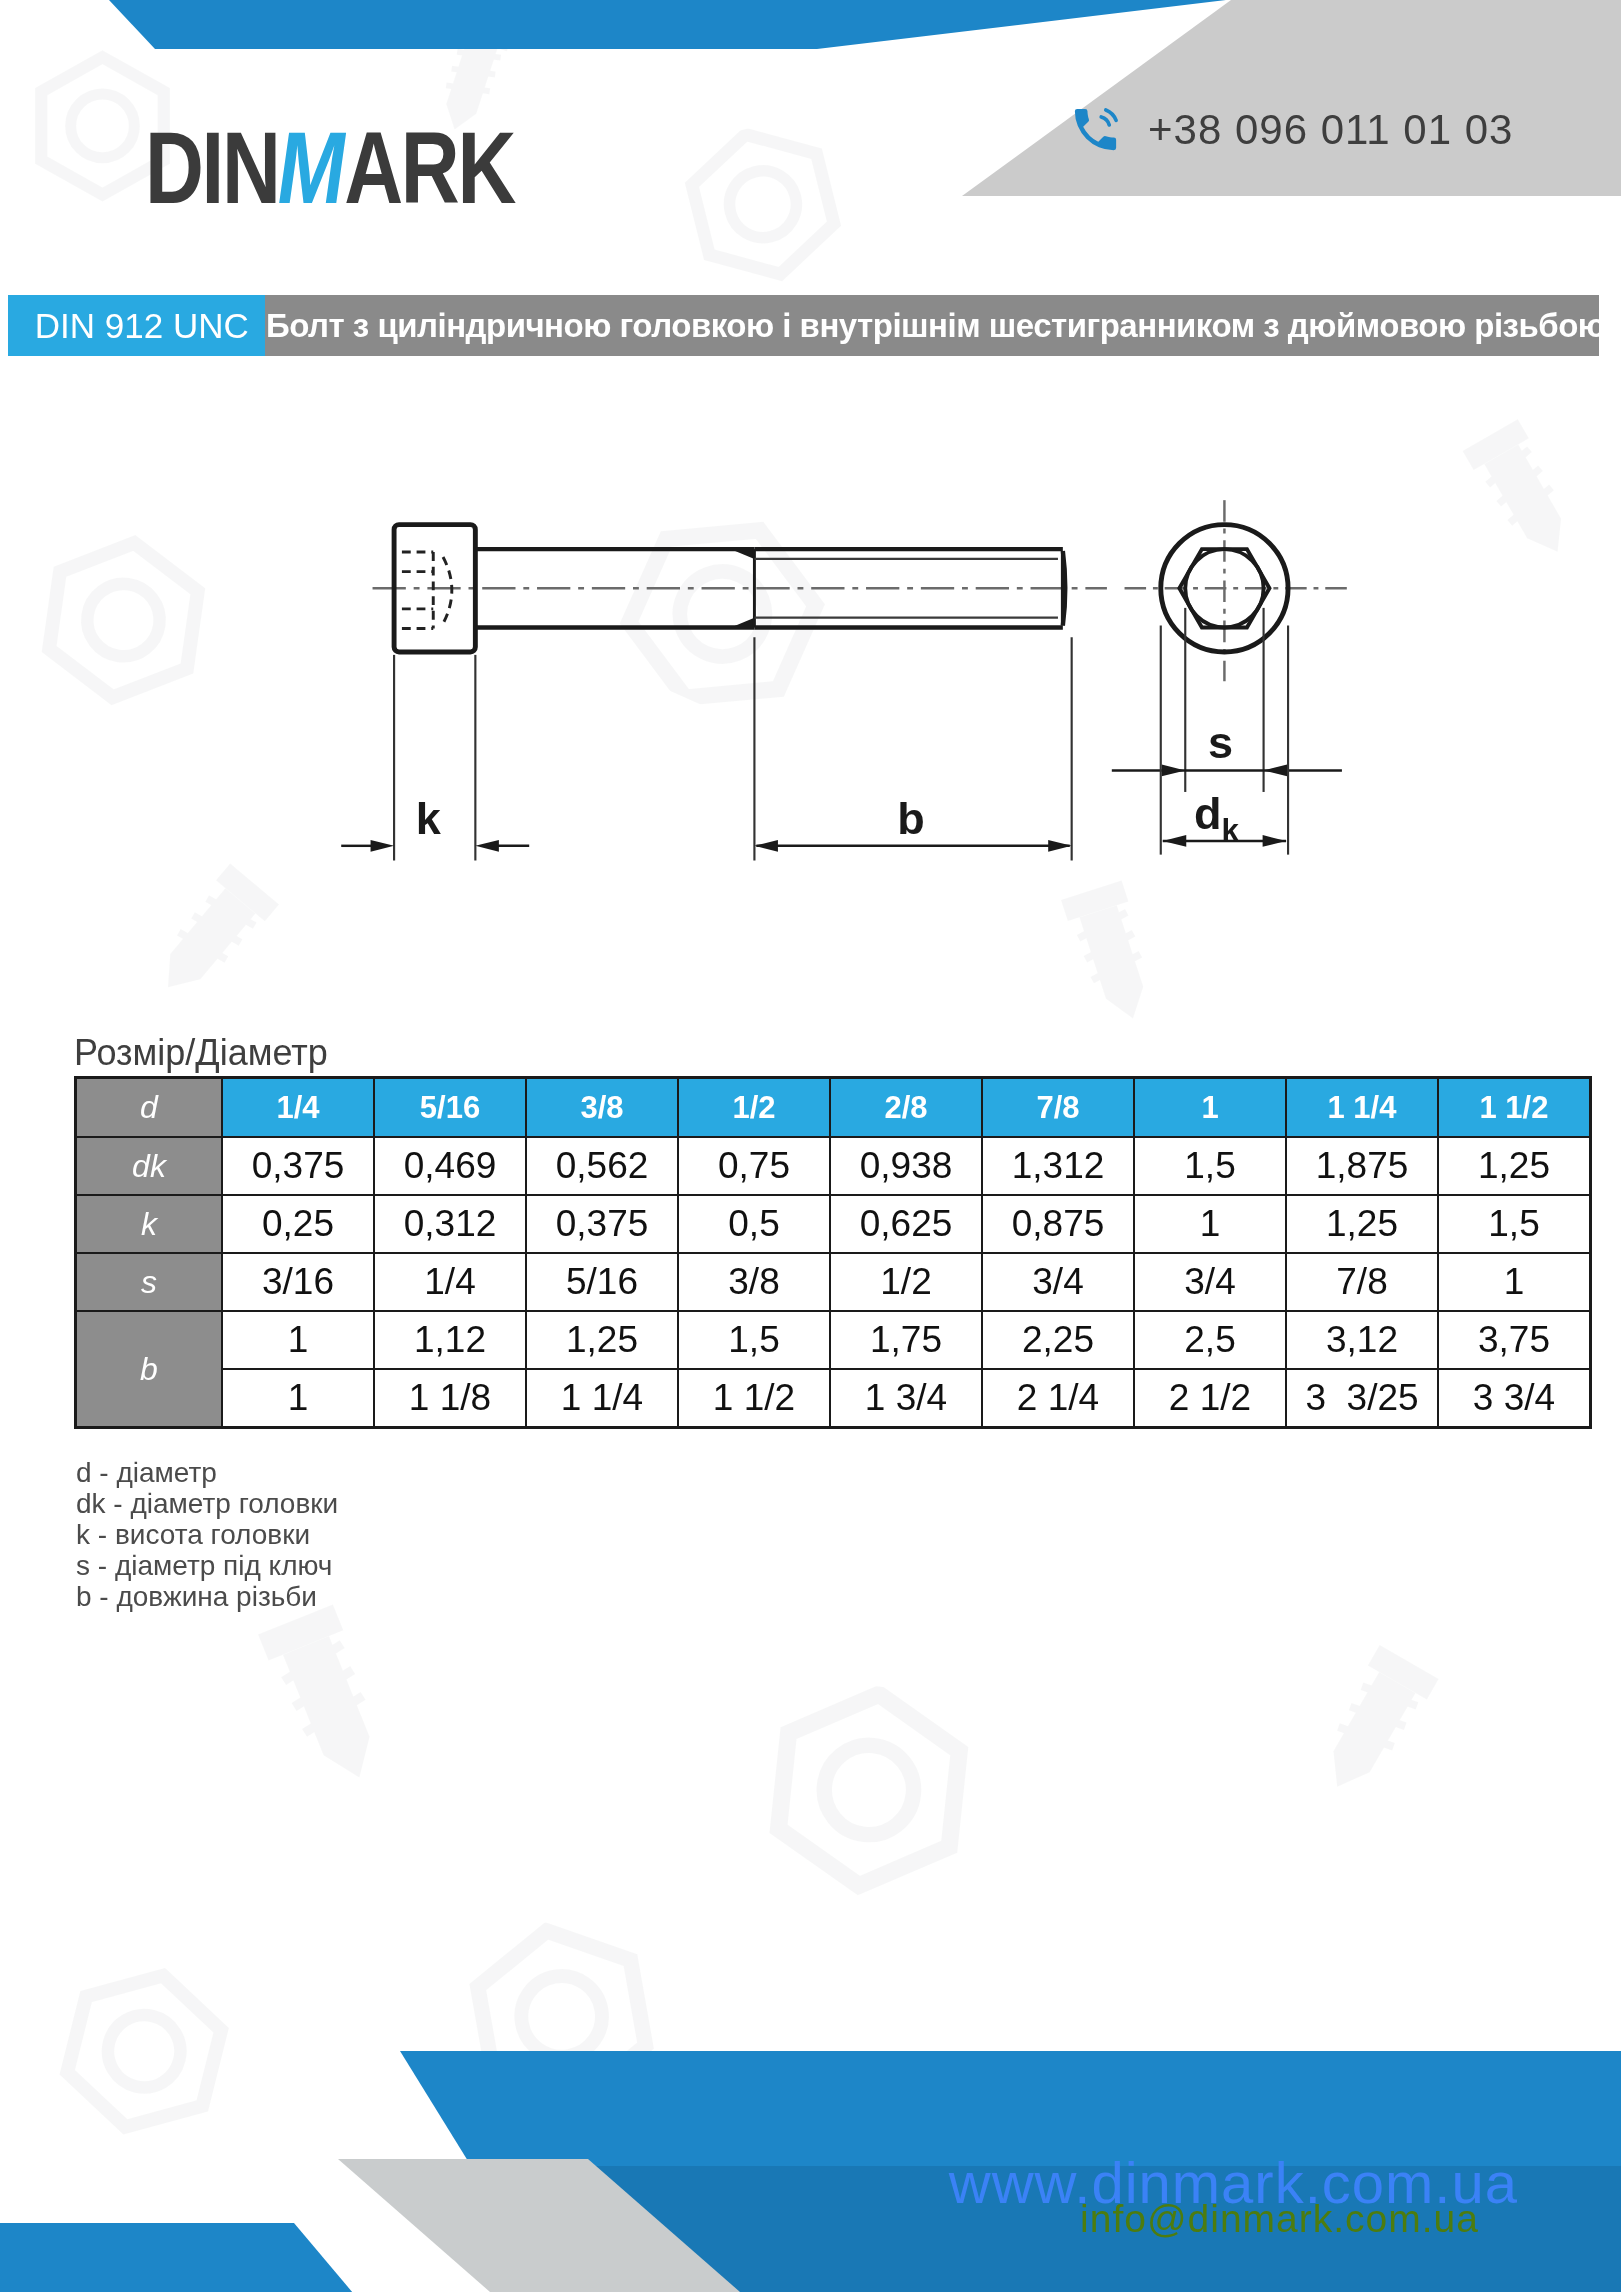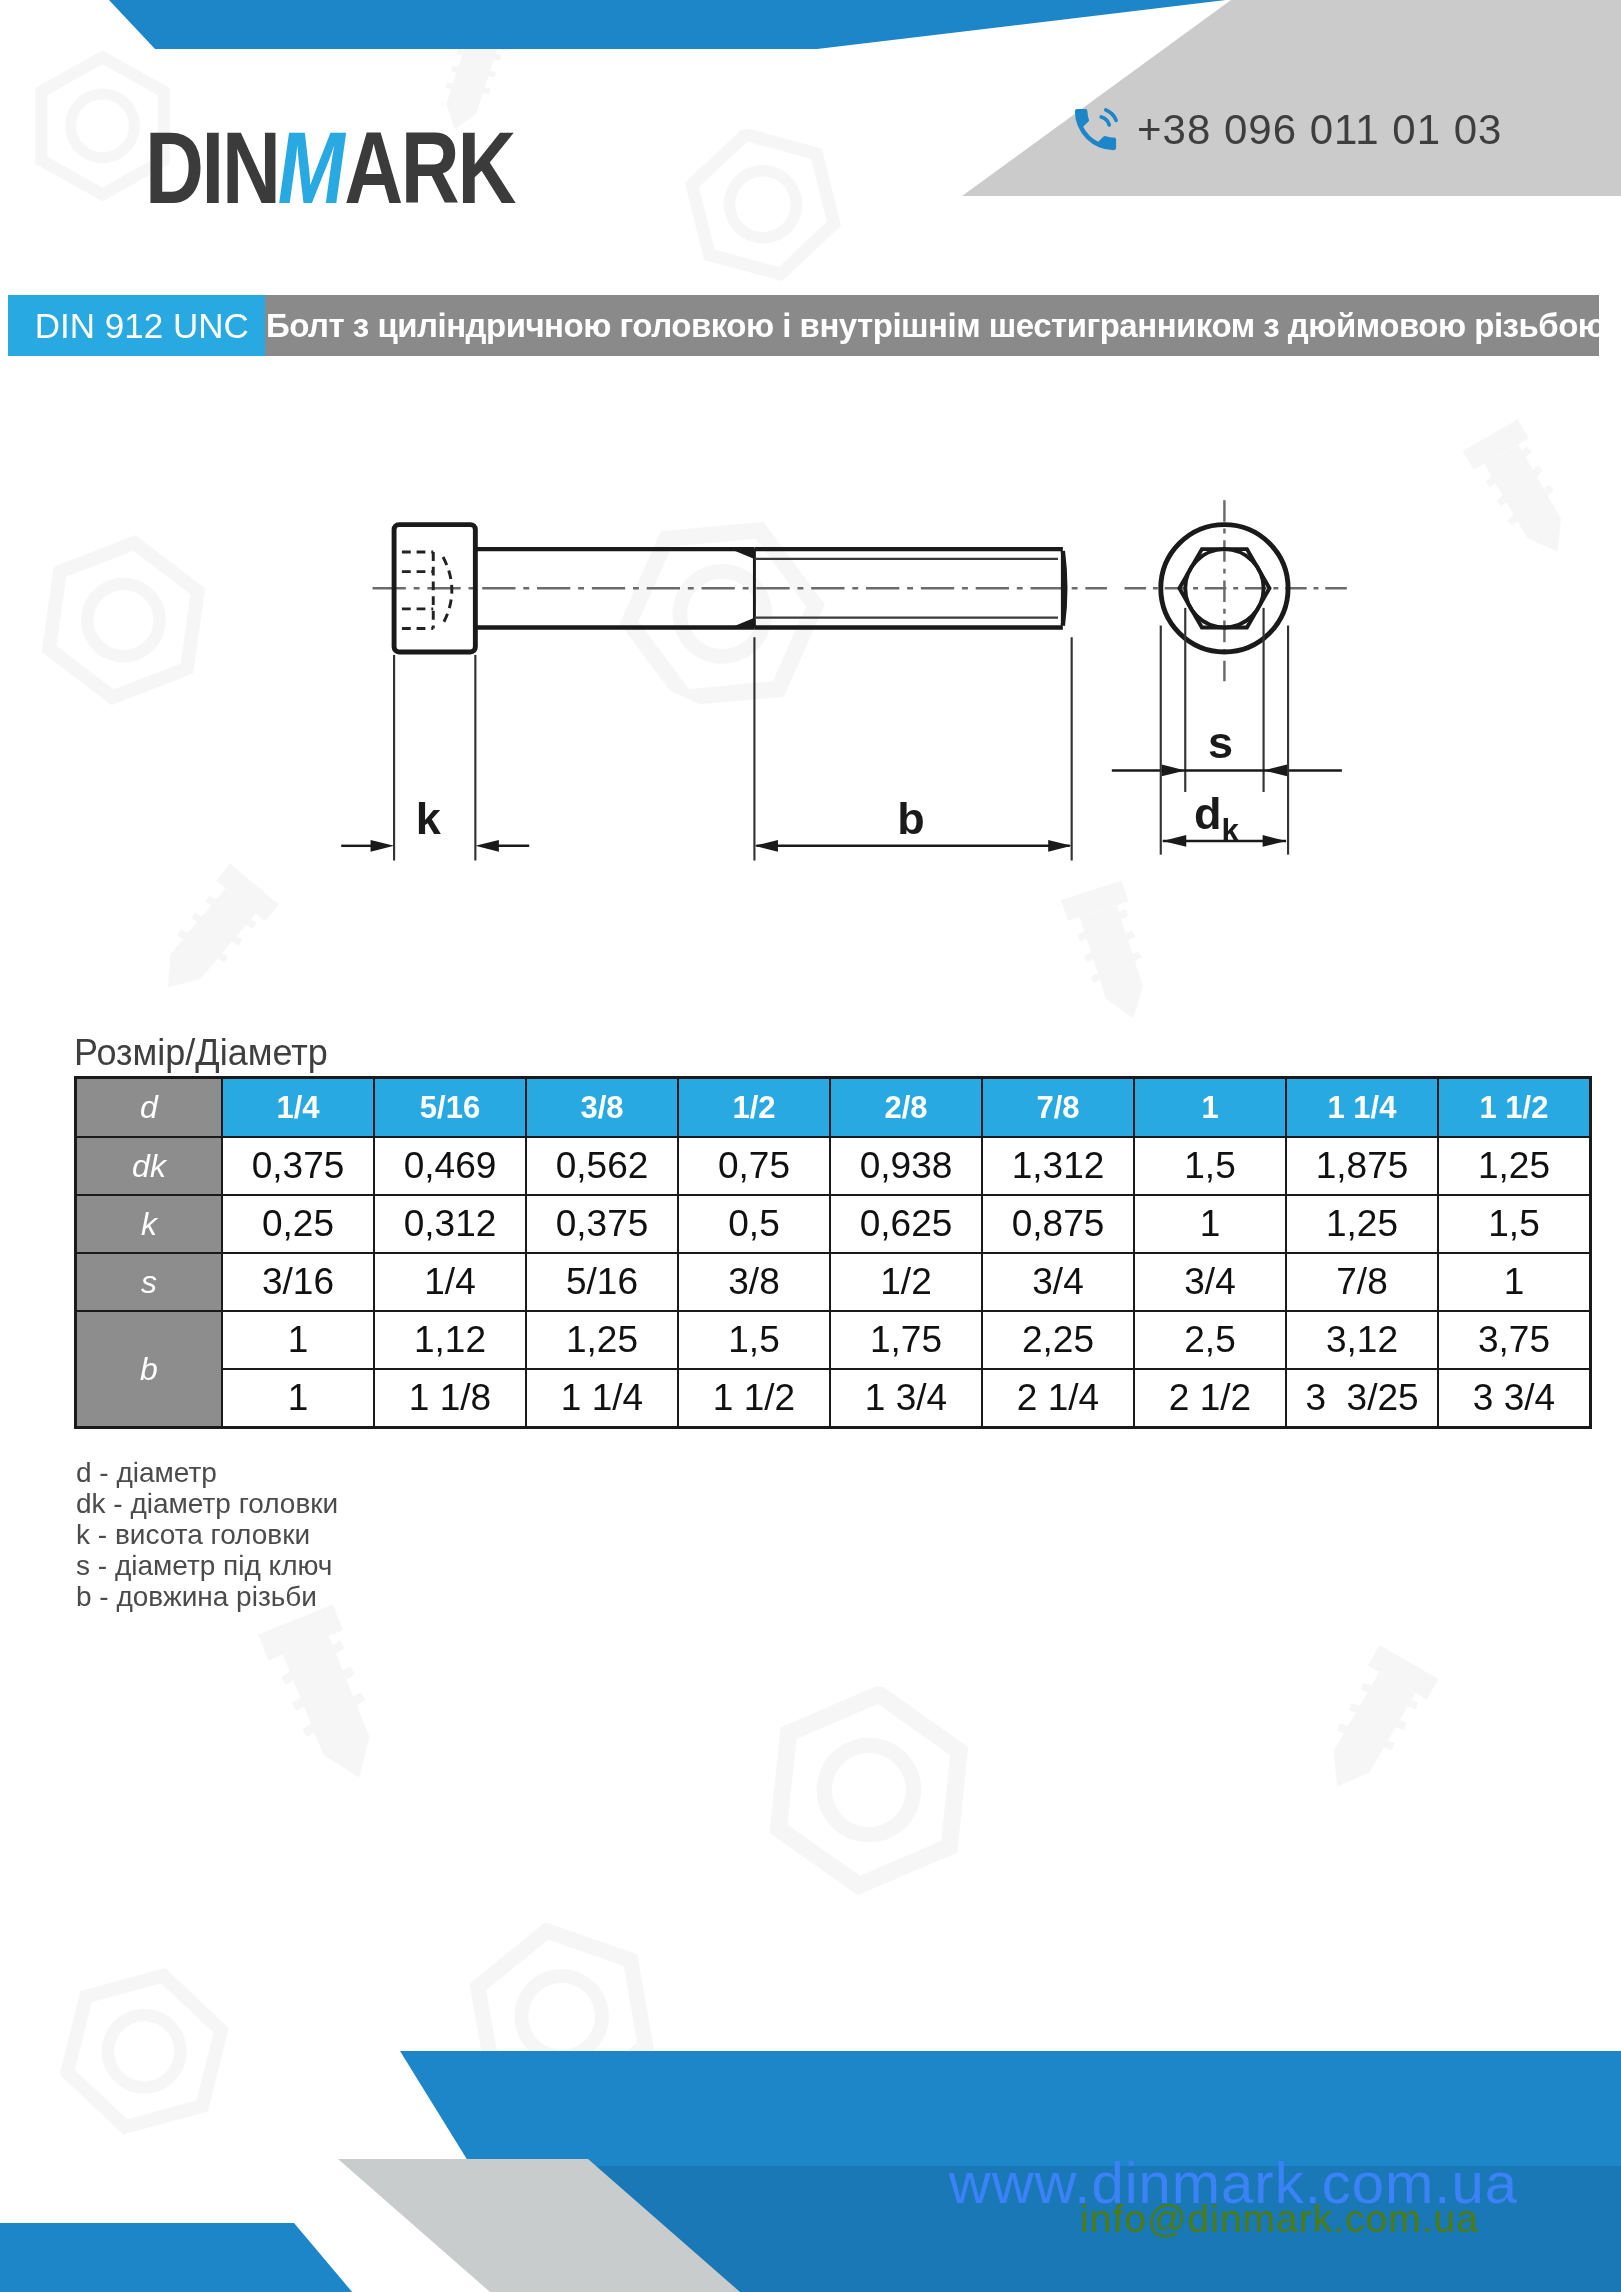--- a/index.html
+++ b/index.html
@@ -12,21 +12,21 @@
             clip-path:polygon(1231px 0,1621px 0,1621px 196px,962px 196px);}
   .top-blue{left:0;top:0;width:1621px;height:49px;background:#1d86c8;
             clip-path:polygon(109px 0,1226px 0,817px 49px,155px 49px);}
 
   
   .logo{left:145px;top:110px;font-size:102px;font-weight:bold;color:#3b3b3b;
         letter-spacing:-2.9px;transform:scaleX(.8);transform-origin:left top;white-space:nowrap;}
   .logo .m{color:#29a9e1;display:inline-block;transform:skewX(-10deg);}
 
   
-  .phone-wrap{left:1068px;top:102px;display:flex;align-items:center;gap:14px;}
+  .phone-wrap{left:1068px;top:102px;display:flex;align-items:center;gap:25px;}
   .phone-num{font-size:42px;color:#3e3e3e;letter-spacing:1px;white-space:nowrap;}
 
   
   .code-box{left:7.8px;top:295px;width:268px;height:61px;background:#29a9e1;color:#fff;
             display:flex;align-items:center;justify-content:center;font-size:35px;white-space:nowrap;}
   .desc-bar{left:265px;top:295px;width:1334px;height:61px;background:#8a8a8a;color:#fff;
             display:flex;align-items:center;font-weight:bold;font-size:33px;
             padding-left:1px;box-sizing:border-box;letter-spacing:-0.5px;white-space:nowrap;}
 
   

